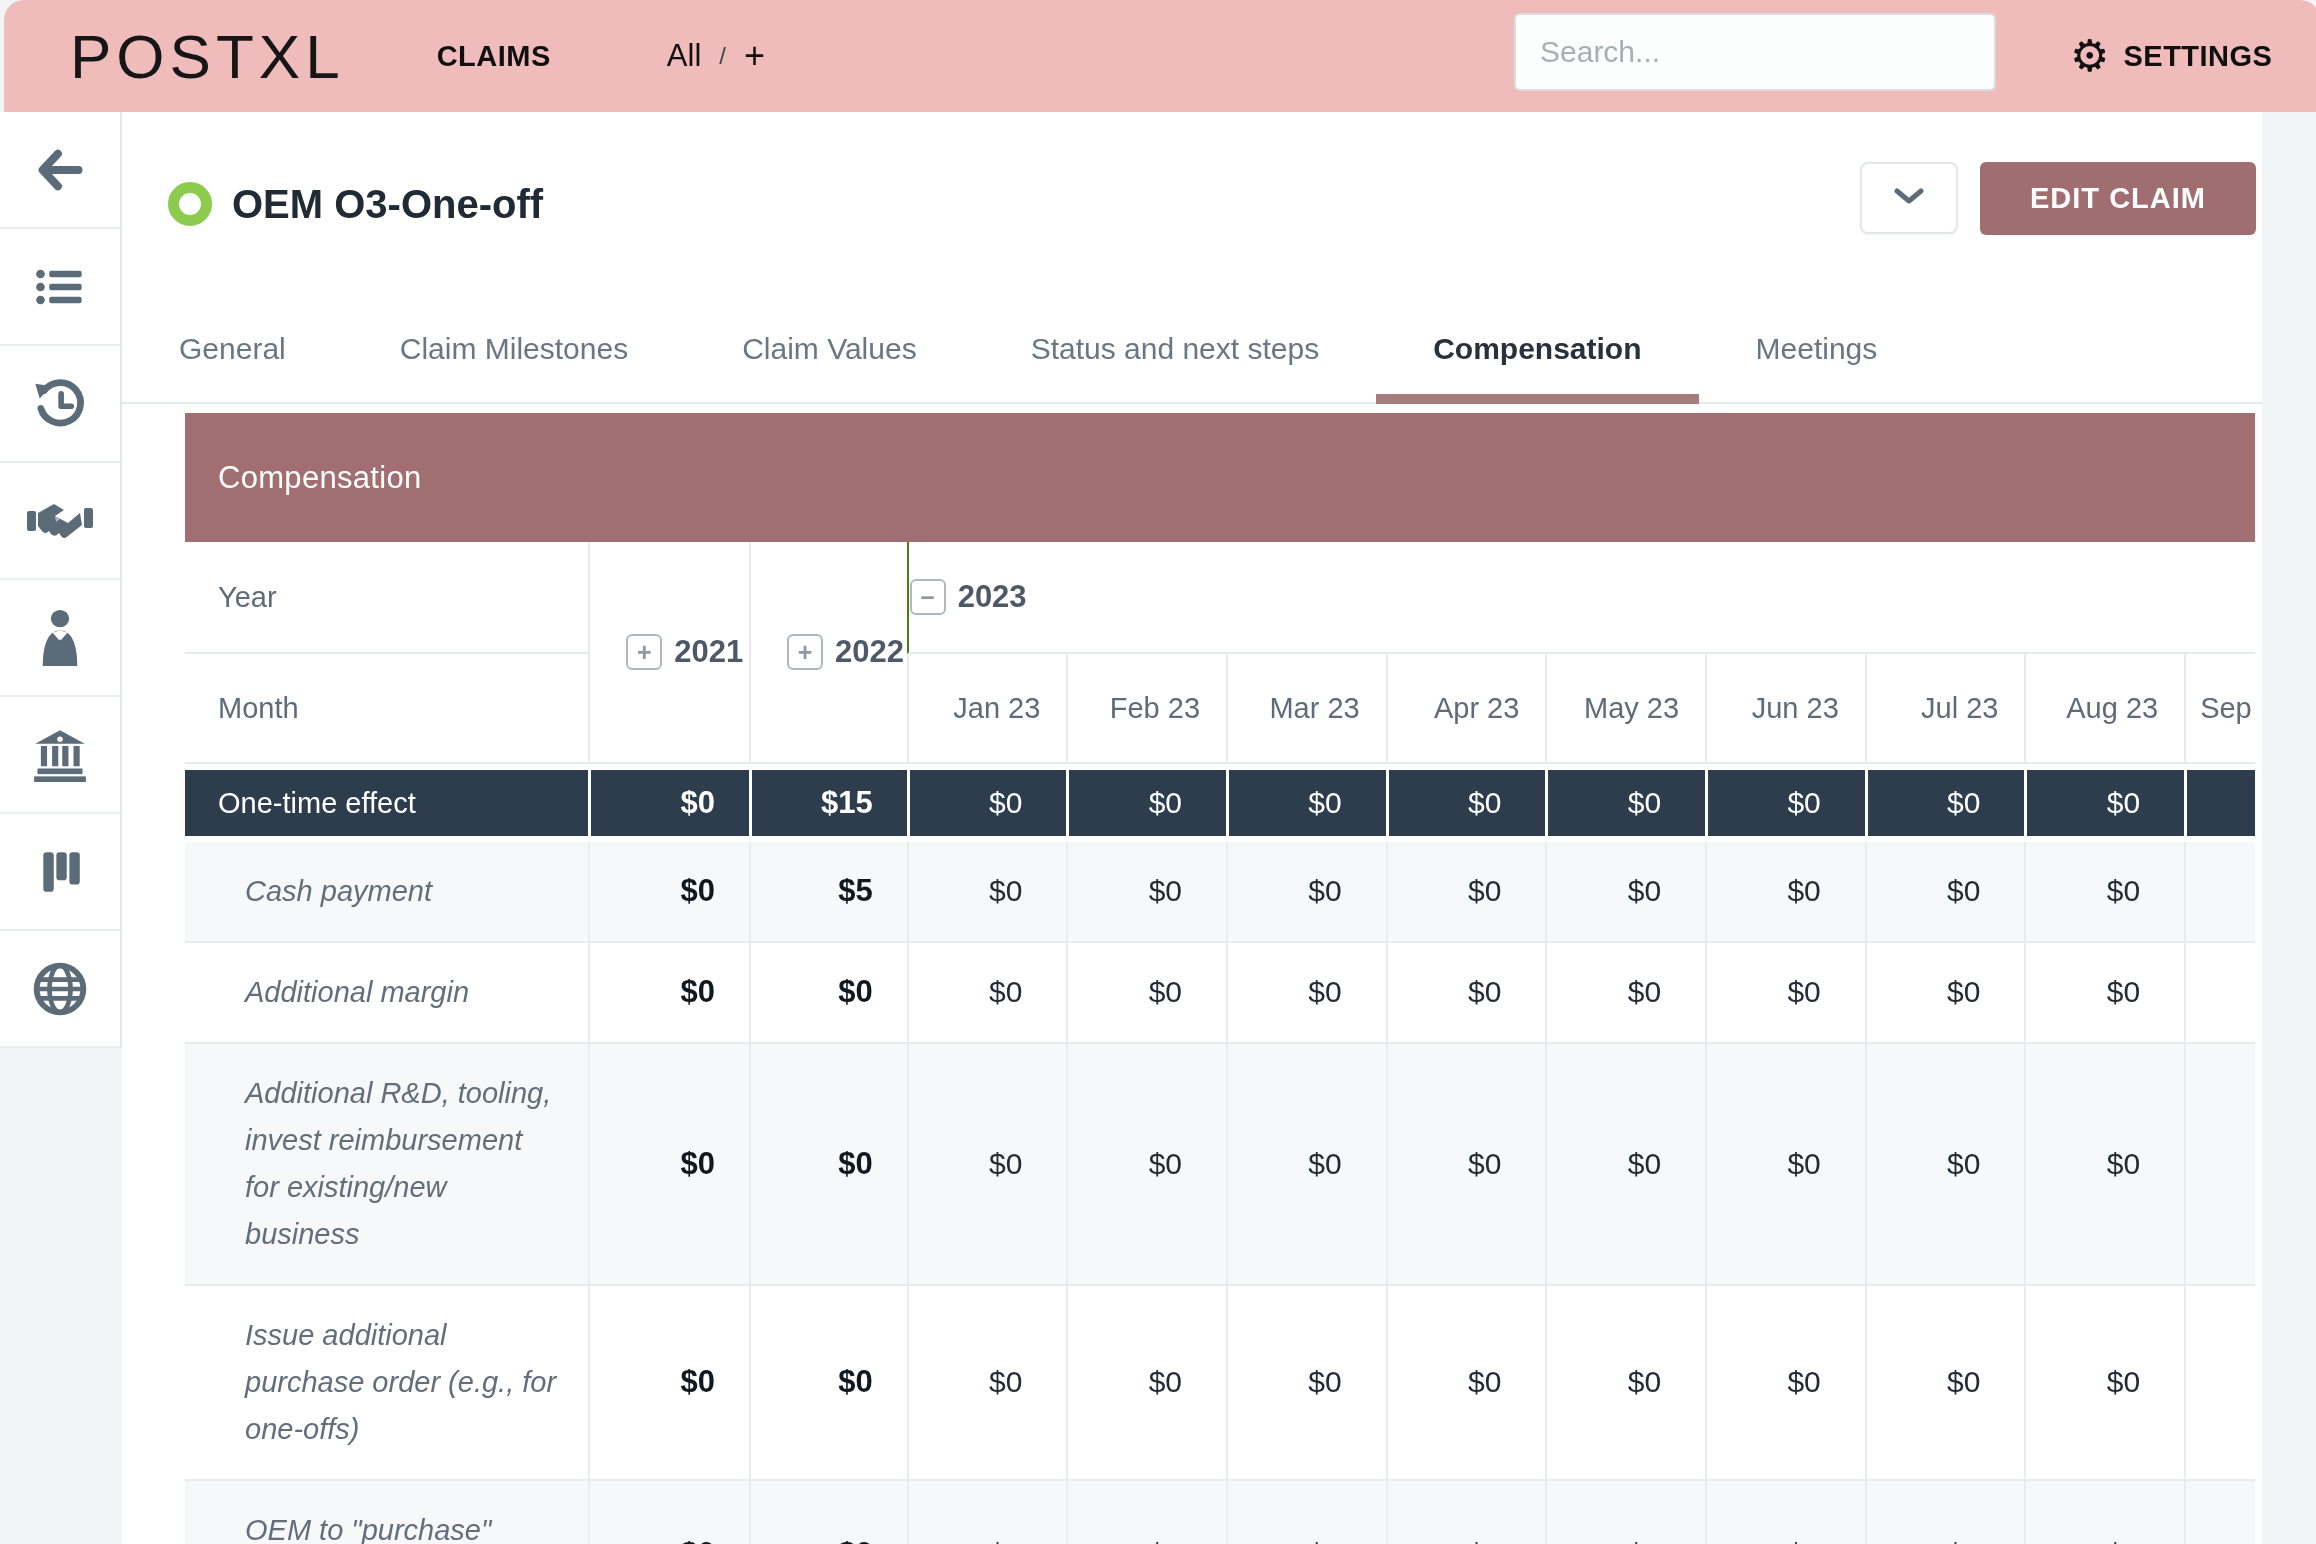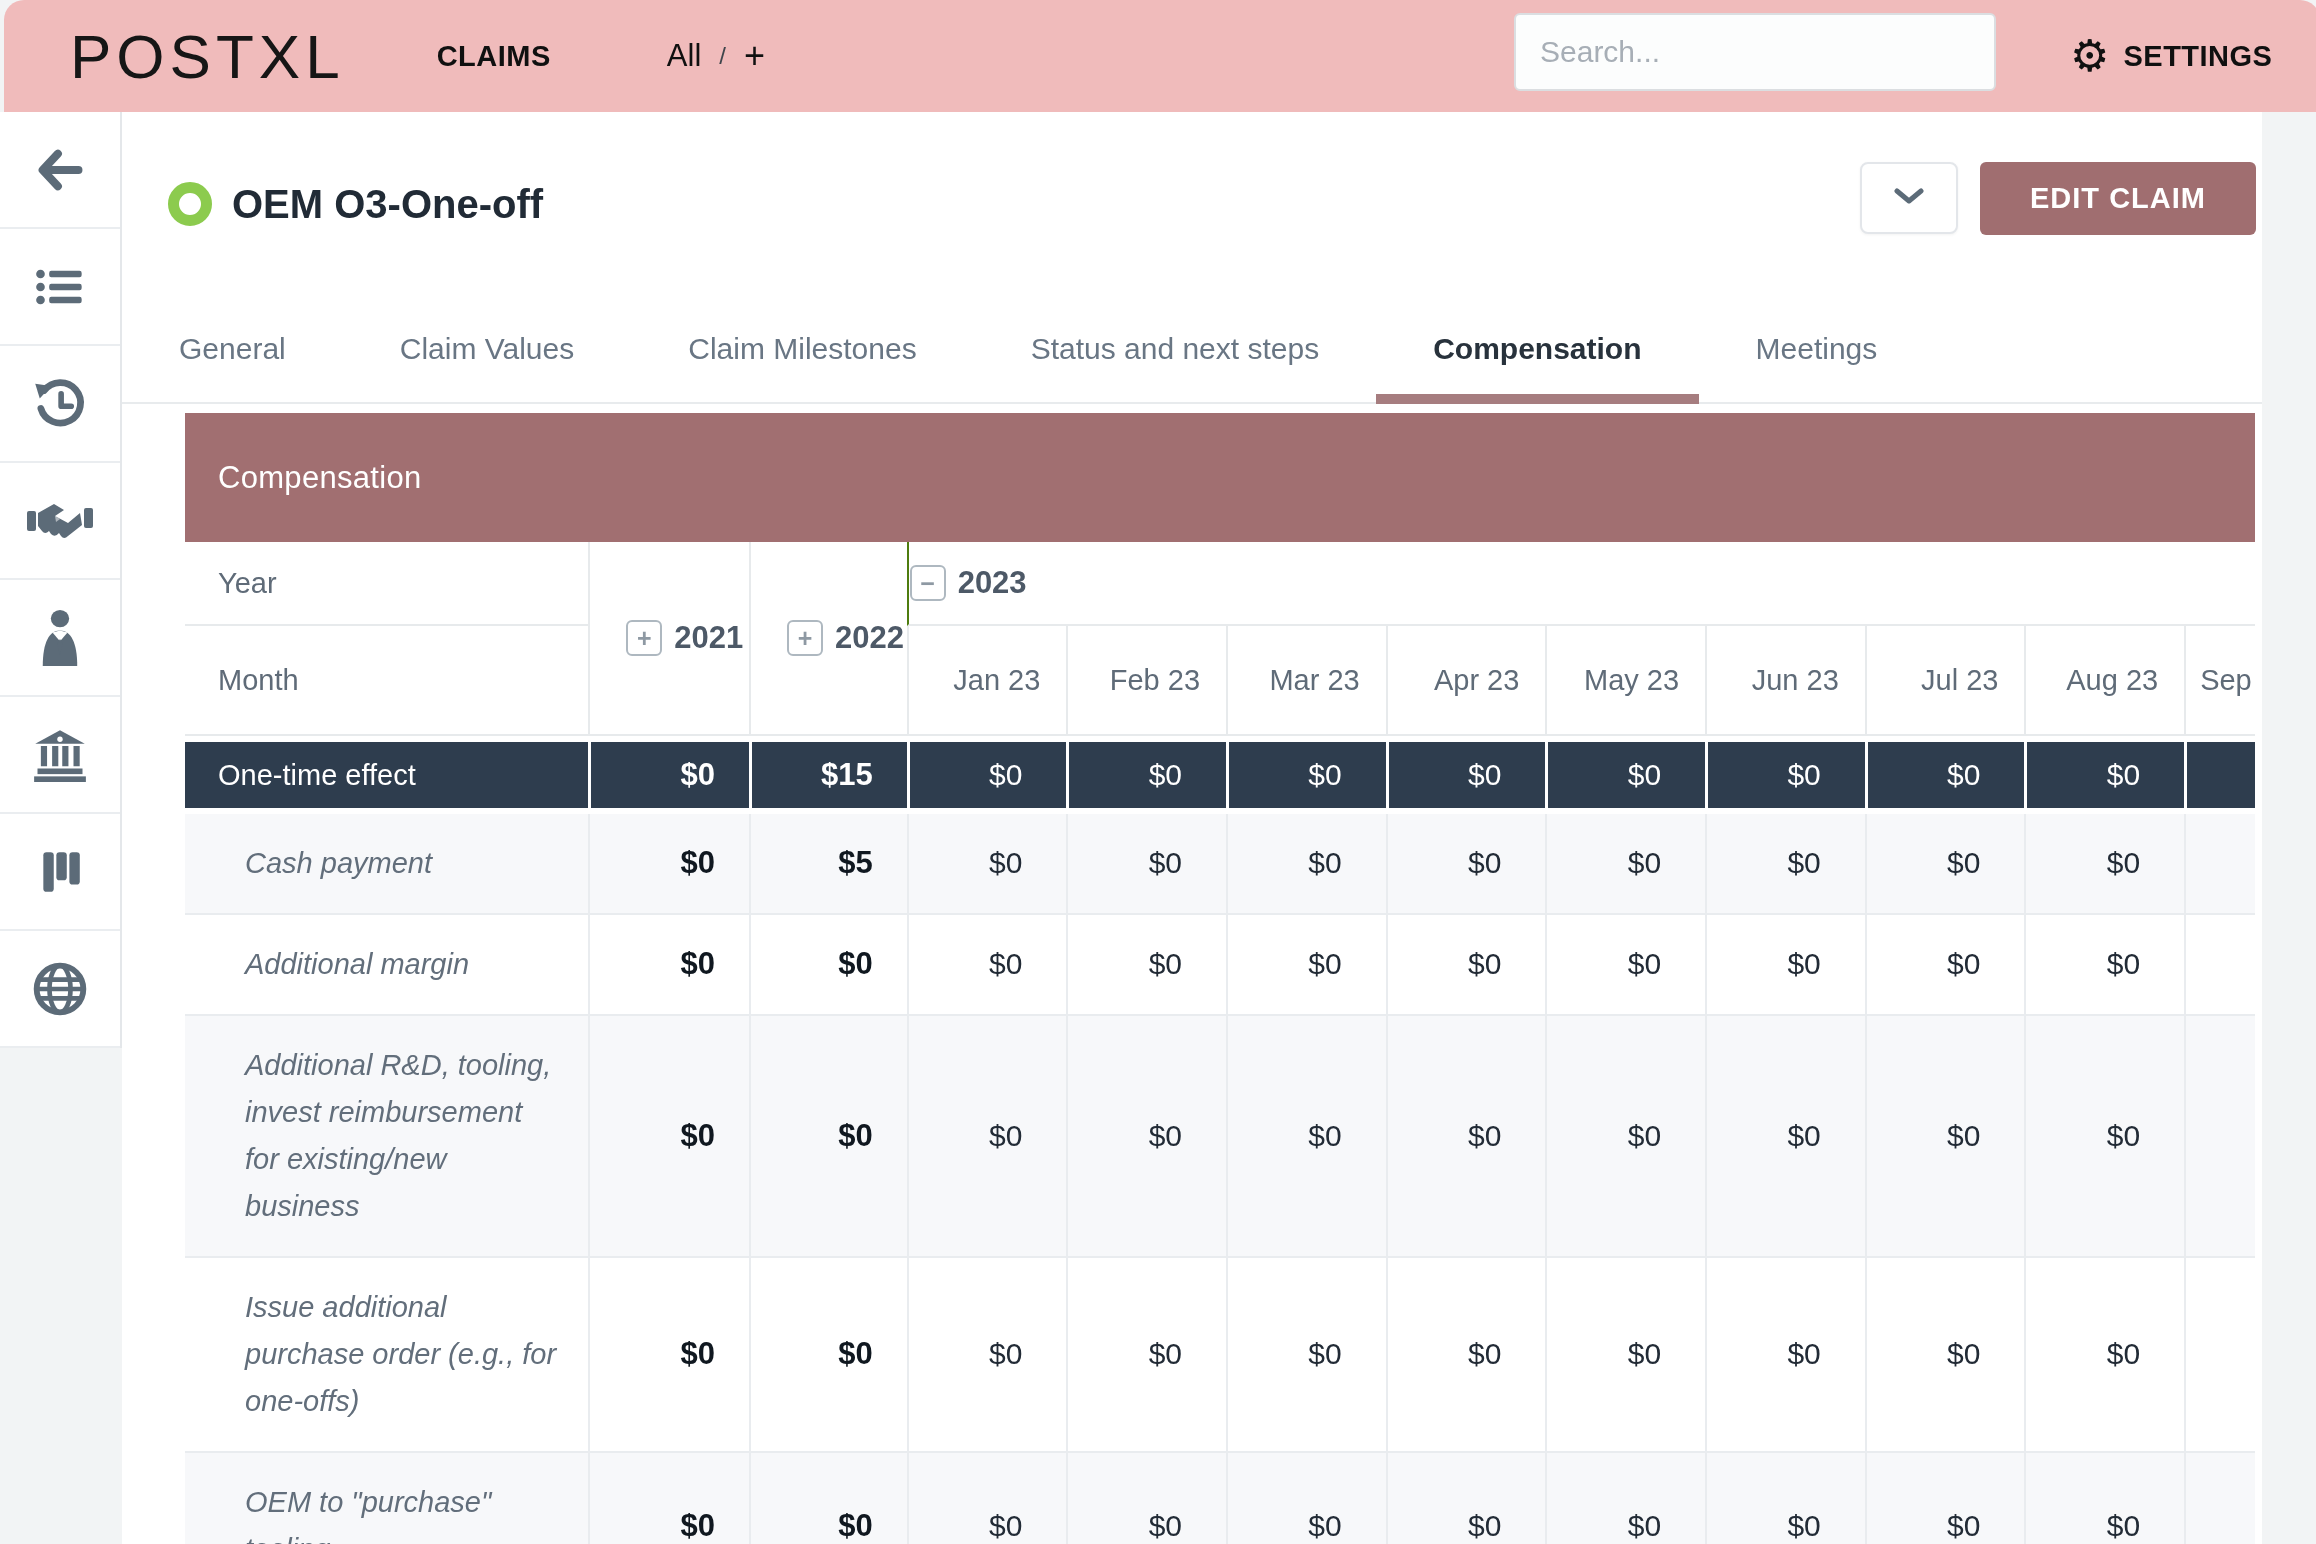--- a/index.html
+++ b/index.html
@@ -52,21 +52,21 @@
   .tab.active::after{content:"";position:absolute;left:0;right:0;bottom:-2px;height:10px;background:#A67D7F}
 
   
   .table-wrap{position:absolute;left:63px;top:301px;width:2070px}
   .comp-bar{height:129px;background:#A16F71;display:flex;align-items:center;padding-left:33px;
     box-sizing:border-box;color:#fff;font-size:31px;letter-spacing:.3px}
 
   table{border-collapse:separate;border-spacing:0;table-layout:fixed;width:2070px}
   td{box-sizing:content-box;vertical-align:middle;overflow:hidden}
 
-  tr.year-row{height:84px}
+  tr.year-row{height:112px}
   tr.month-row{height:110px}
   .hd-label{padding-left:33px;font-size:29px;color:#5F6B78}
   tr.year-row .hd-label{border-bottom:2px solid #E7EAEC}
   .year-cell{border-left:2px solid #E7EAEC;border-bottom:2px solid #E7EAEC;padding-left:36px;white-space:nowrap}
   .year-group{border-left:2px solid #4d7c0f;border-bottom:2px solid #E7EAEC;white-space:nowrap}
   .toggle{display:inline-flex;width:32px;height:32px;border:2px solid #AEB8C0;border-radius:6px;
     align-items:center;justify-content:center;font-size:25px;font-weight:600;color:#8E99A3;
     background:#fff;margin-right:12px;vertical-align:middle;cursor:pointer}
   .year-num{font-size:31px;font-weight:700;color:#4D5967;vertical-align:middle}
   .month-cell{border-left:2px solid #E7EAEC;border-bottom:2px solid #E7EAEC;text-align:right;
@@ -201,22 +201,22 @@
         <svg width="30" height="17" viewBox="0 0 30 17">
             <polyline points="3,3 15,13 27,3" fill="none" stroke="#5C6B78" stroke-width="5" stroke-linecap="round" stroke-linejoin="round"></polyline>
           </svg>
       </span>
     </div>
     <button class="btn-edit">EDIT CLAIM</button>
   </div>
 
   <nav class="tabs">
       <div class="tab">General</div>
+      <div class="tab">Claim Milestones</div>
       <div class="tab">Claim Values</div>
-      <div class="tab">Claim Milestones</div>
       <div class="tab">Status and next steps</div>
       <div class="tab active">Compensation</div>
       <div class="tab">Meetings</div>
     </nav>
 
   <div class="table-wrap">
     <div class="comp-bar">
       <span>Compensation</span>
     </div>
 

